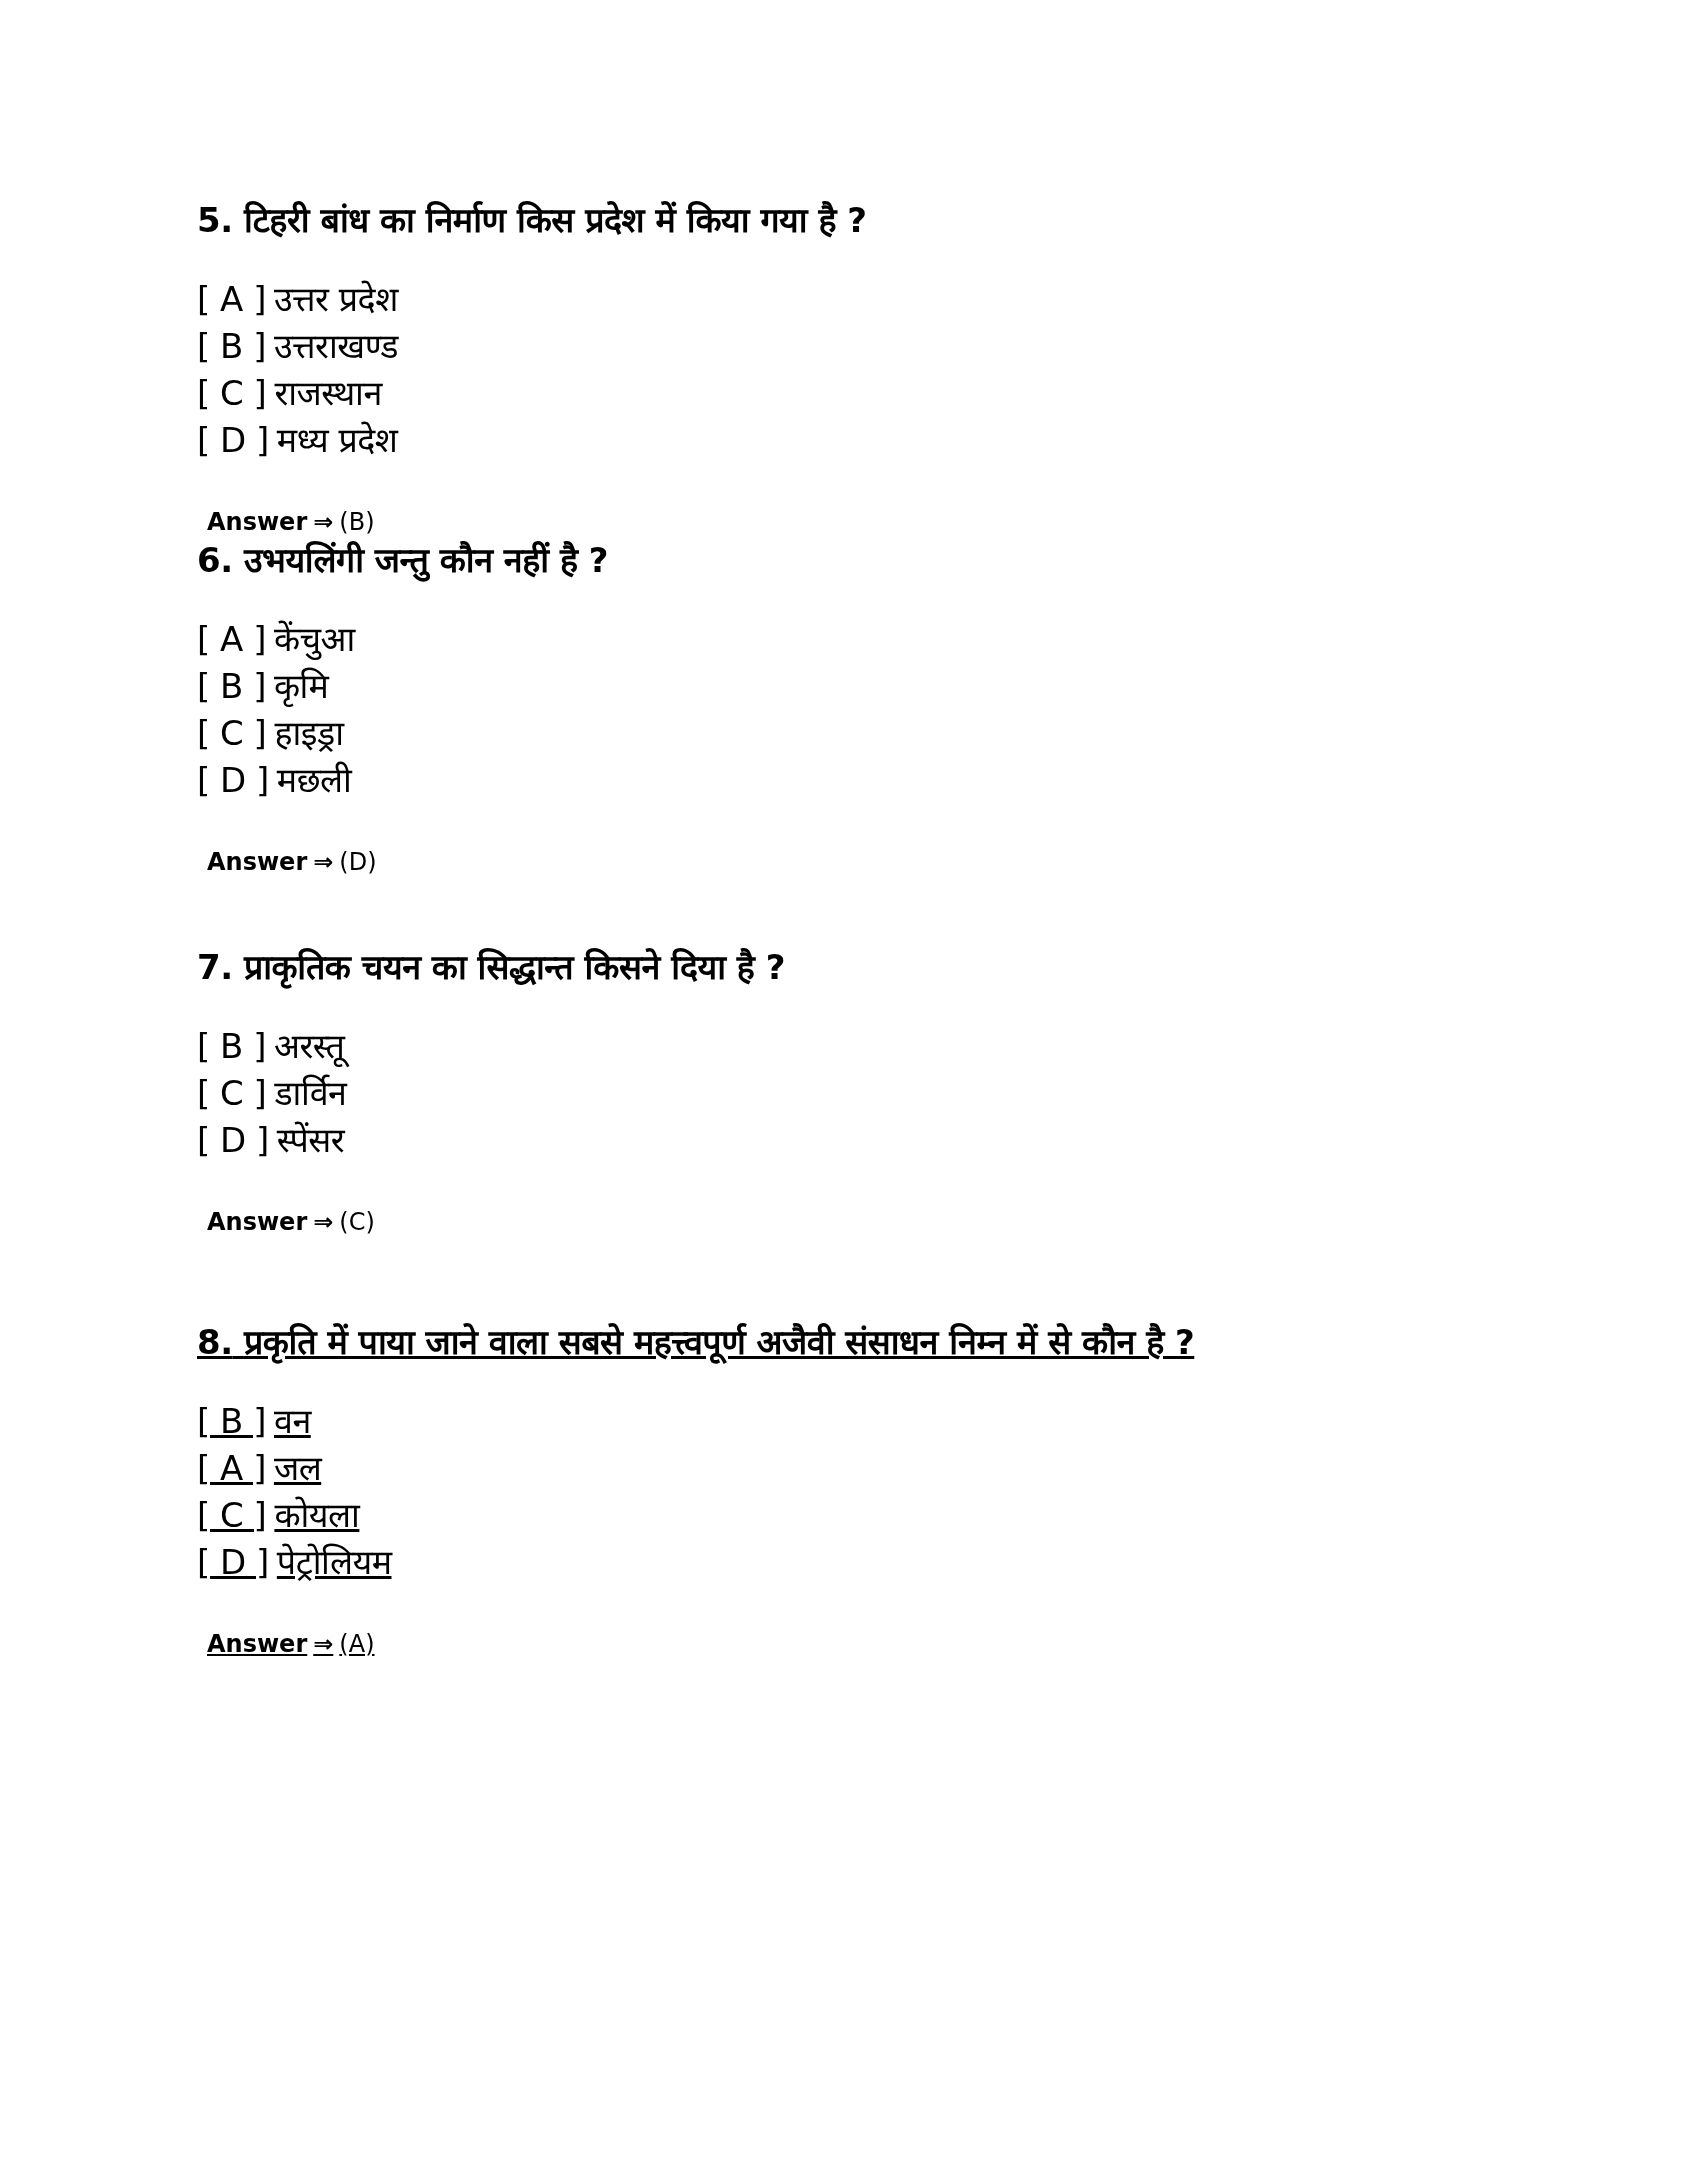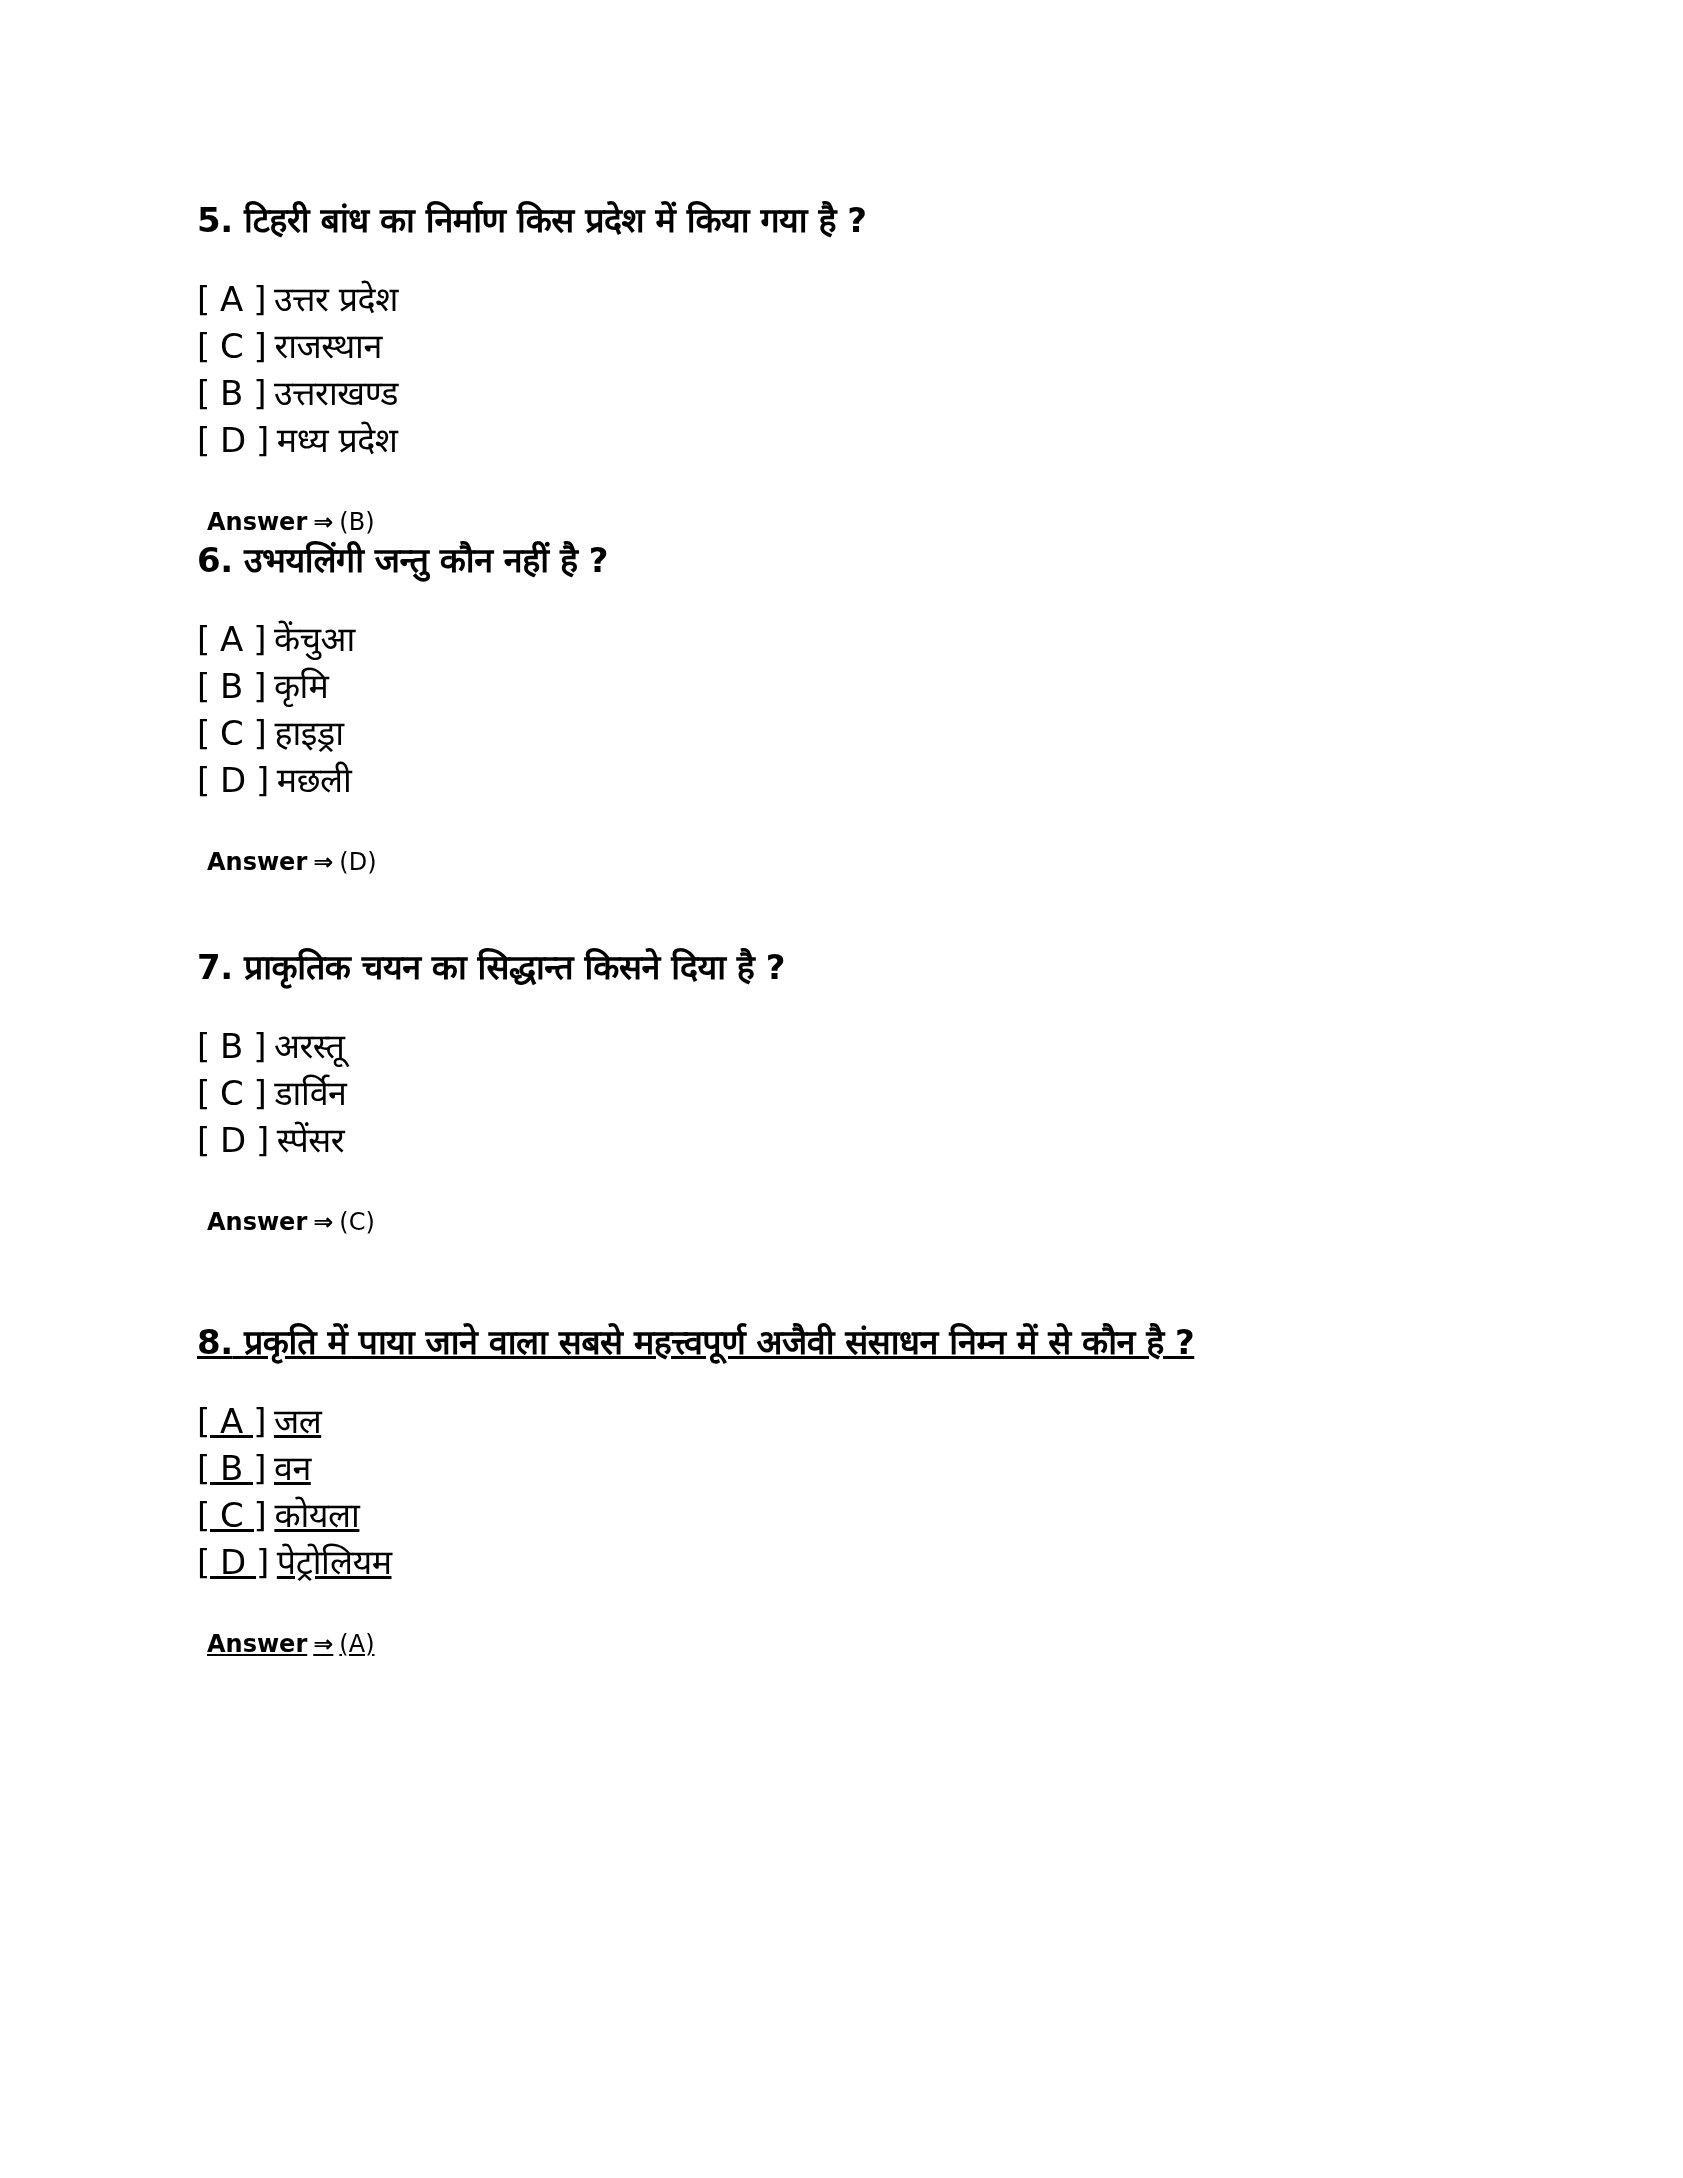--- a/index.html
+++ b/index.html
@@ -31,22 +31,22 @@
 
 <div class="page">
 
   <div class="qblock" style="top:198px;">
     <div class="q-title">
       <span>5.</span>
       <span>टिहरी बांध का निर्माण किस प्रदेश में किया गया है ?</span>
     </div>
     <div class="options">
       <div class="option"><span class="opt-key">[ A ]</span><span>उत्तर प्रदेश</span></div>
+      <div class="option"><span class="opt-key">[ B ]</span><span>उत्तराखण्ड</span></div>
       <div class="option"><span class="opt-key">[ C ]</span><span>राजस्थान</span></div>
-      <div class="option"><span class="opt-key">[ B ]</span><span>उत्तराखण्ड</span></div>
       <div class="option"><span class="opt-key">[ D ]</span><span>मध्य प्रदेश</span></div>
     </div>
     <div class="answer">
       <span class="ans-label">Answer</span><span class="ans-arrow">⇒</span><span>(B)</span>
     </div>
   </div>
 
   <div class="qblock" style="top:538px;">
     <div class="q-title">
       <span>6.</span>
@@ -77,22 +77,22 @@
       <span class="ans-label">Answer</span><span class="ans-arrow">⇒</span><span>(C)</span>
     </div>
   </div>
 
   <div class="qblock" style="top:1320px;text-decoration:underline;">
     <div class="q-title">
       <span>8.</span>
       <span>प्रकृति में पाया जाने वाला सबसे महत्त्वपूर्ण अजैवी संसाधन निम्न में से कौन है ?</span>
     </div>
     <div class="options">
+      <div class="option"><span class="opt-key">[ B ]</span><span>वन</span></div>
       <div class="option"><span class="opt-key">[ A ]</span><span>जल</span></div>
-      <div class="option"><span class="opt-key">[ B ]</span><span>वन</span></div>
       <div class="option"><span class="opt-key">[ C ]</span><span>कोयला</span></div>
       <div class="option"><span class="opt-key">[ D ]</span><span>पेट्रोलियम</span></div>
     </div>
     <div class="answer">
       <span class="ans-label">Answer</span><span class="ans-arrow">⇒</span><span>(A)</span>
     </div>
   </div>
 
 </div>
 

